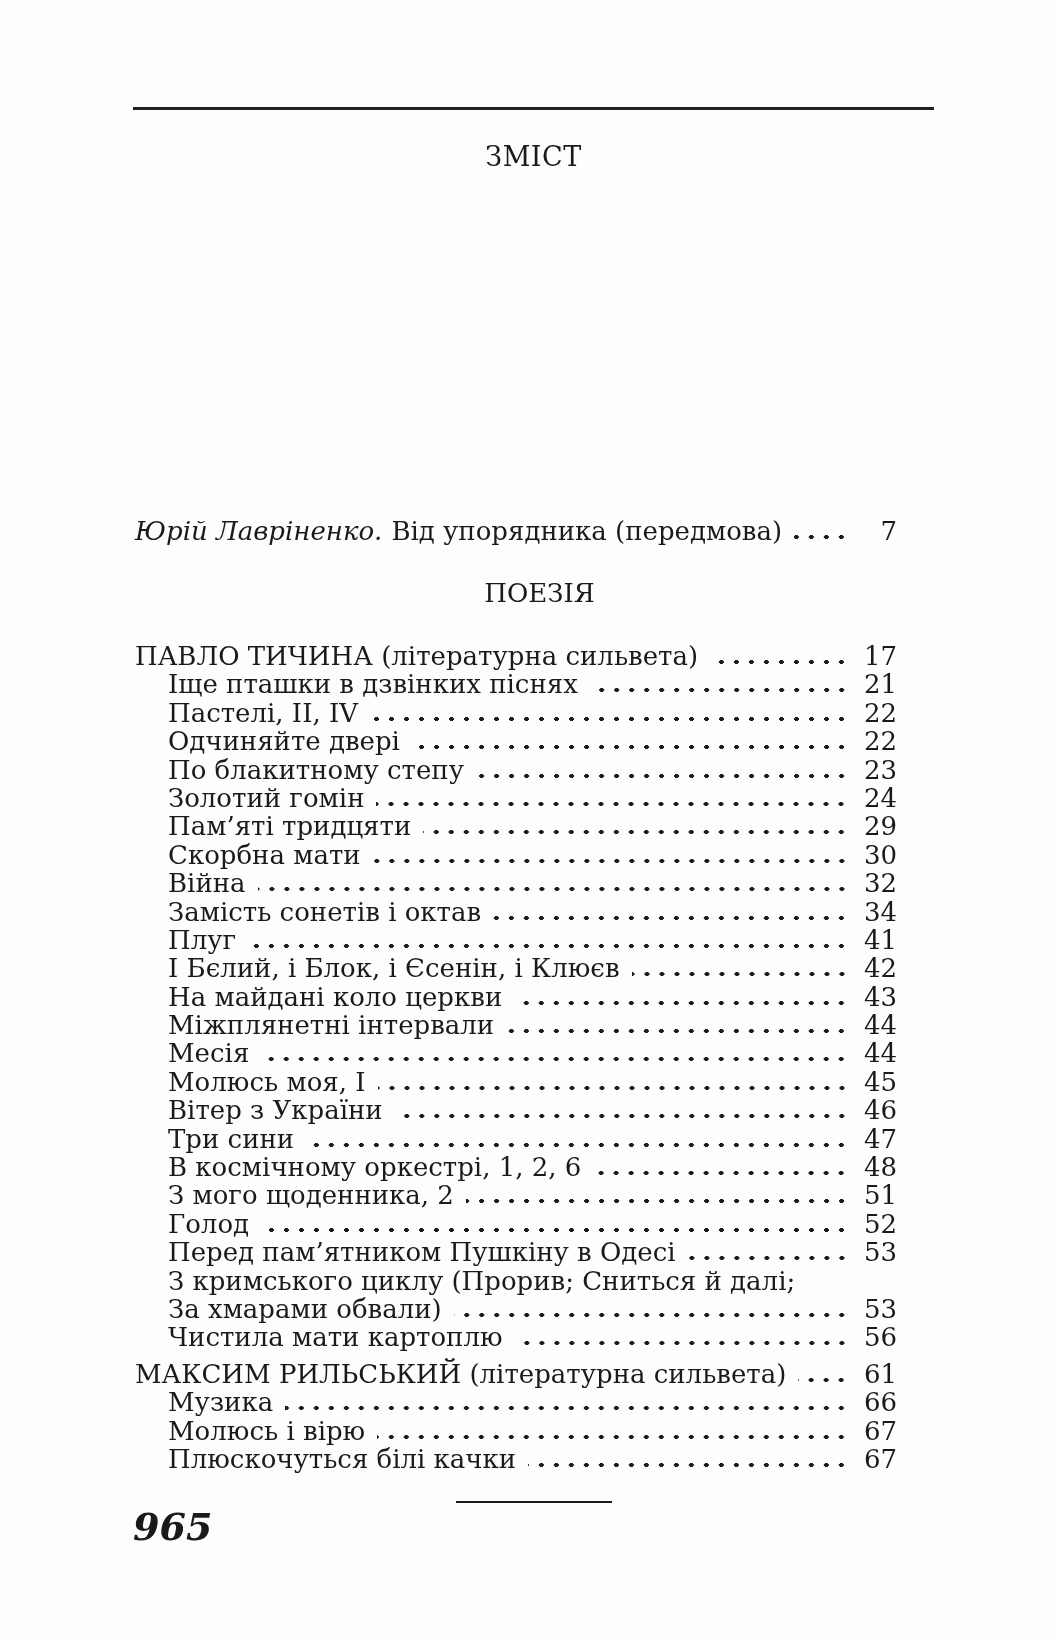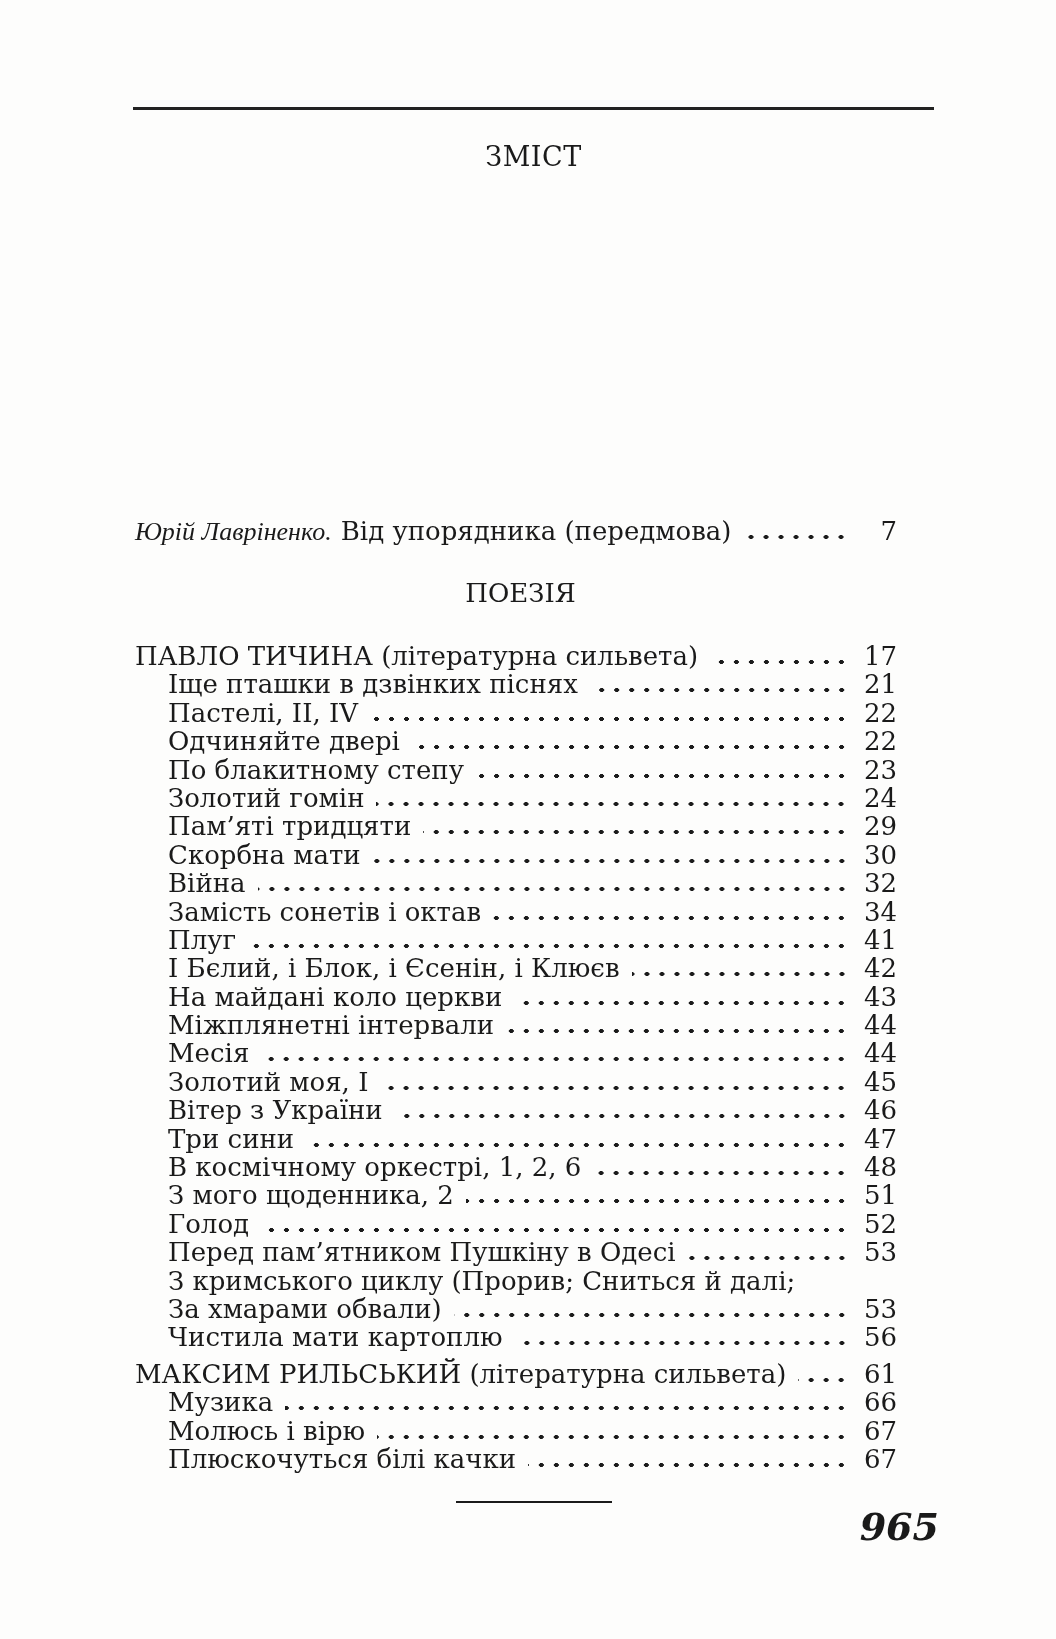--- a/index.html
+++ b/index.html
@@ -67,27 +67,27 @@
     text-align: right;
   }
 
   
   .front-line {
     position: absolute;
     left: 135px;
     top: 517px;
     width: 762px;
   }
-  .front-line .author { font-style: italic; font-family: Liberation Serif, serif; }
+  .front-line .author { font-style: italic; }
   .front-line .rest { margin-left: 9px; }
 
   
   .section-heading {
     position: absolute;
-    left: 120px;
+    left: 139px;
     top: 578px;
     width: 801px;
     text-align: center;
     font-size: 26px;
     white-space: nowrap;
   }
 
   
   .toc-list {
     position: absolute;
@@ -107,21 +107,21 @@
     top: 1501px;
     width: 156px;
     height: 2px;
     background: #1b1b1b;
   }
   .folio {
     position: absolute;
     left: 133px;
     top: 1504px;
     width: 806px;
-    text-align: right;
+    text-align: left;
     font-size: 38px;
     font-weight: bold;
     font-style: italic;
   }
 </style>
 </head>
 <body>
 
 <div class="page">
 
@@ -208,21 +208,21 @@
     <span class="txt">Міжплянетні інтервали</span>
     <span class="leader"></span>
     <span class="num">44</span>
   </div>
       <div class="toc-row item">
     <span class="txt">Месія</span>
     <span class="leader"></span>
     <span class="num">44</span>
   </div>
       <div class="toc-row item">
-    <span class="txt">Золотий моя, I</span>
+    <span class="txt">Молюсь моя, I</span>
     <span class="leader"></span>
     <span class="num">45</span>
   </div>
       <div class="toc-row item">
     <span class="txt">Вітер з України</span>
     <span class="leader"></span>
     <span class="num">46</span>
   </div>
       <div class="toc-row item">
     <span class="txt">Три сини</span>

